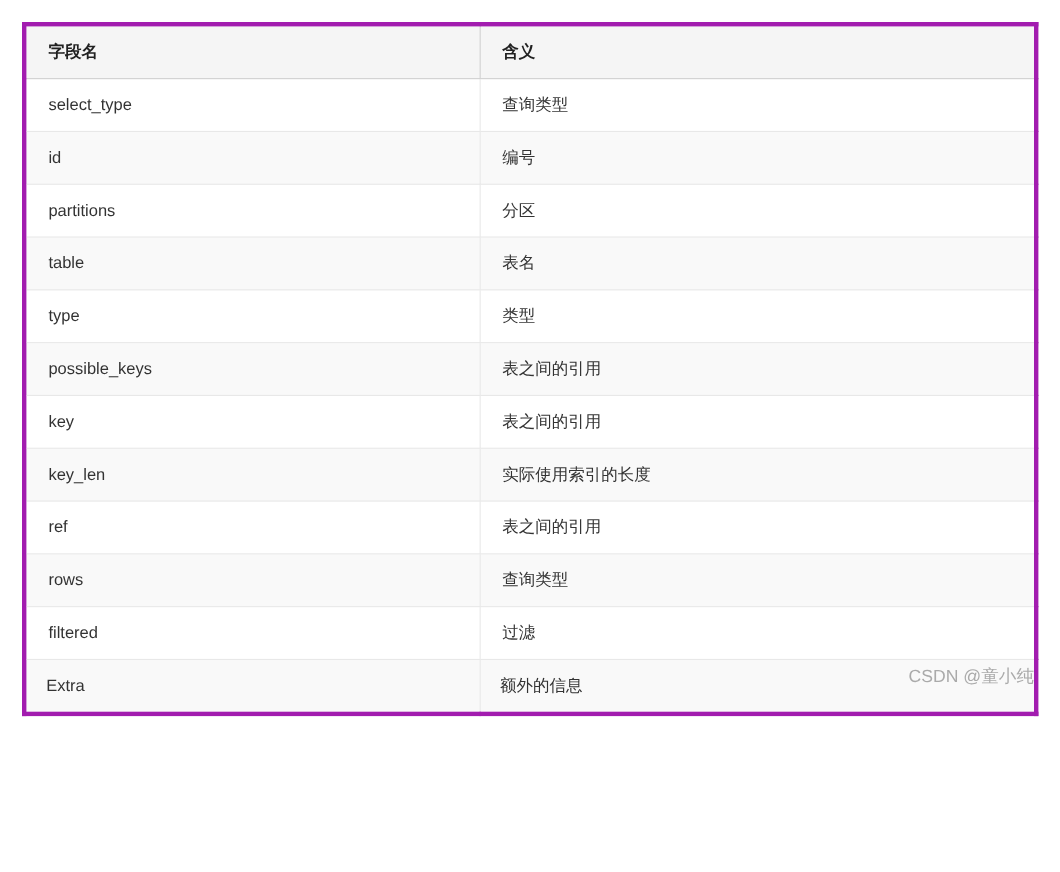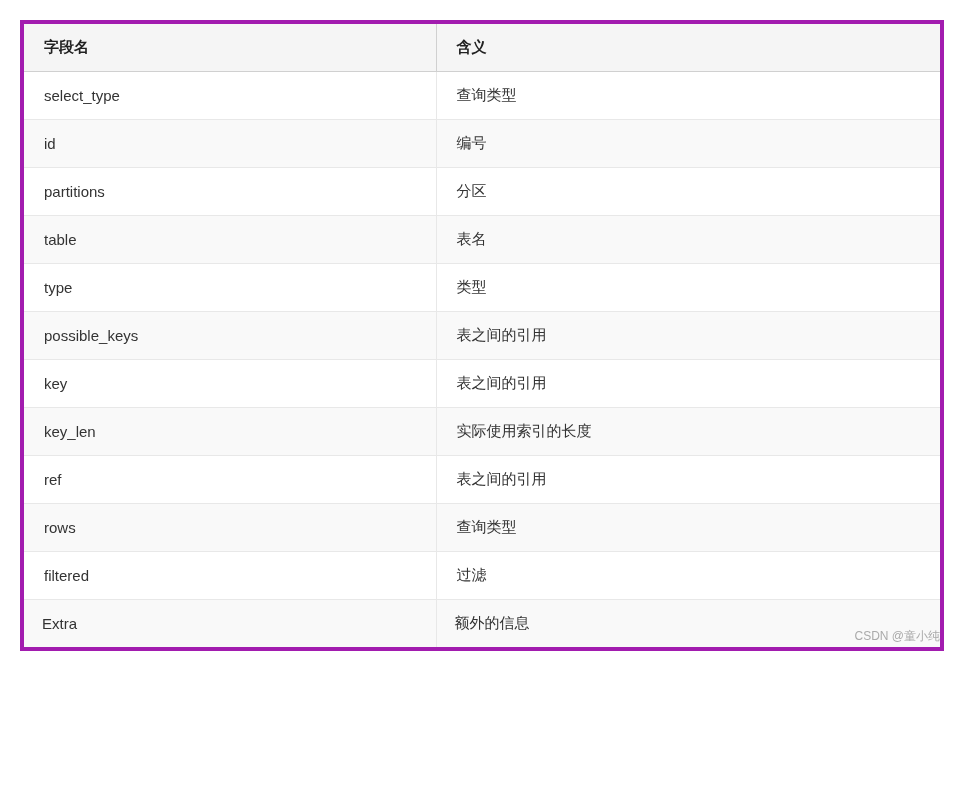--- a/index.html
+++ b/index.html
@@ -78,23 +78,23 @@
     .col-field {
       width: 45%;
     }
 
     .col-meaning {
       width: 55%;
     }
 
     .watermark {
       position: absolute;
-      bottom: 6px;
+      bottom: 25px;
       right: 4px;
-      font-size: 12px;
+      font-size: 16px;
       color: #aaaaaa;
     }
   </style>
 </head>
 <body>
 
 <div class="page-wrapper">
   <table>
     <thead>
       <tr>

